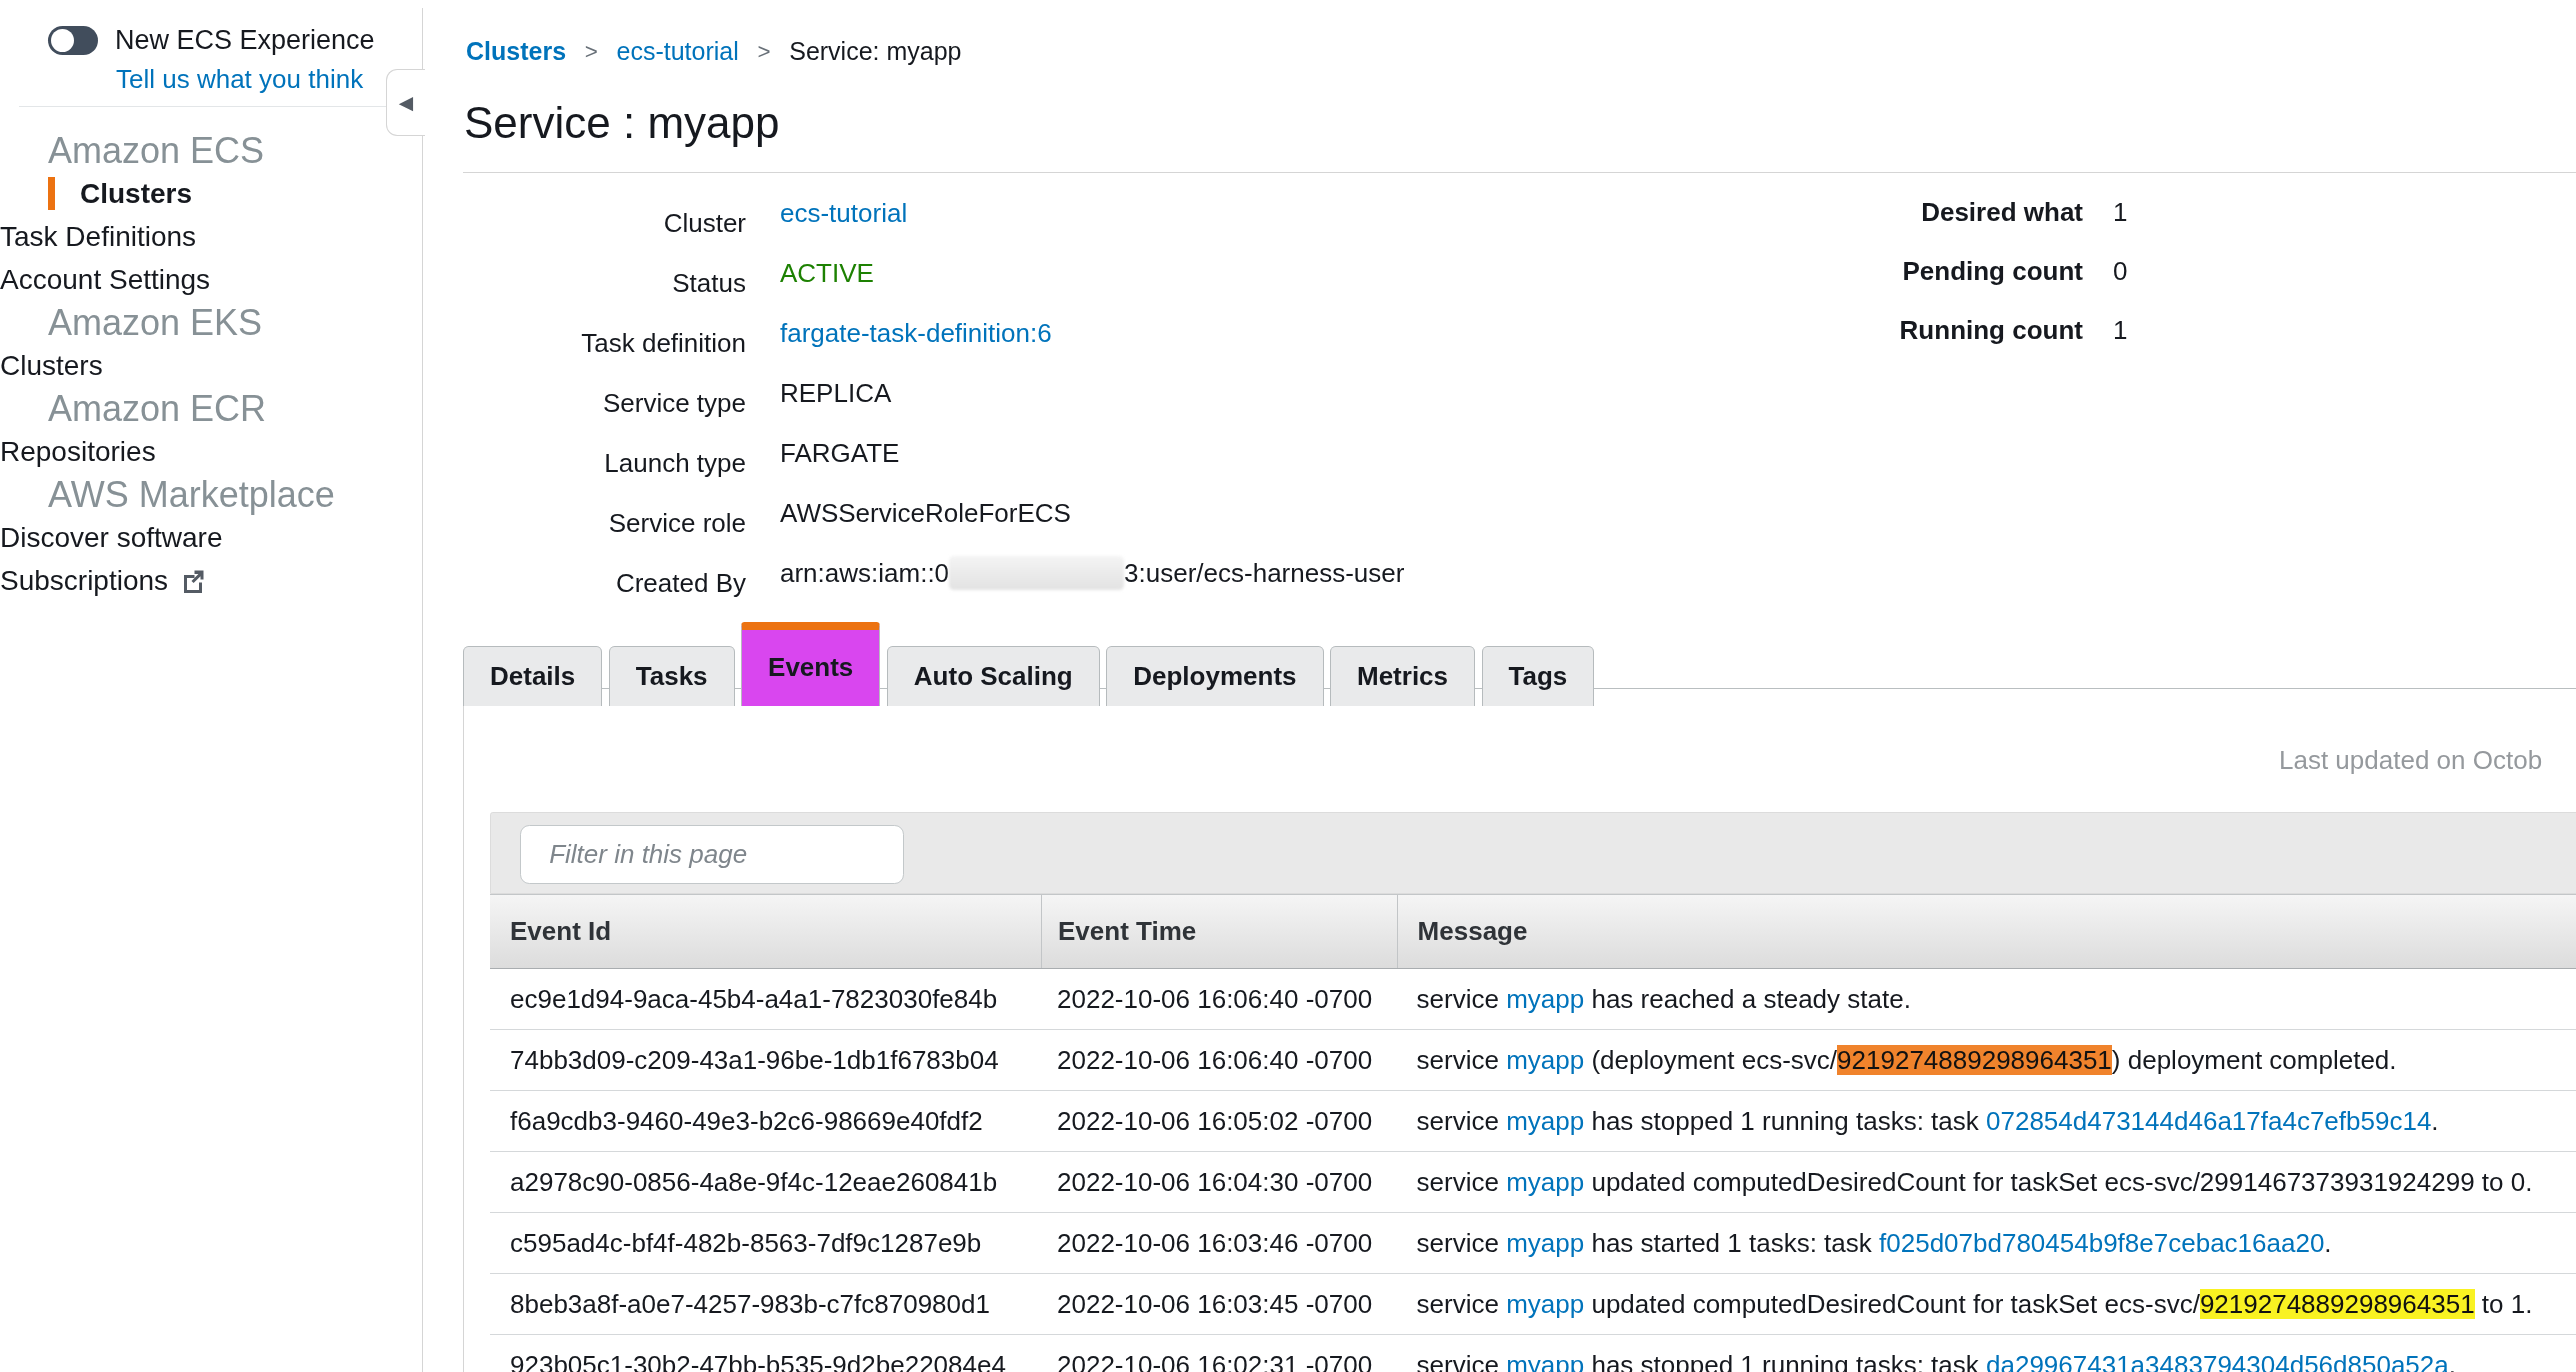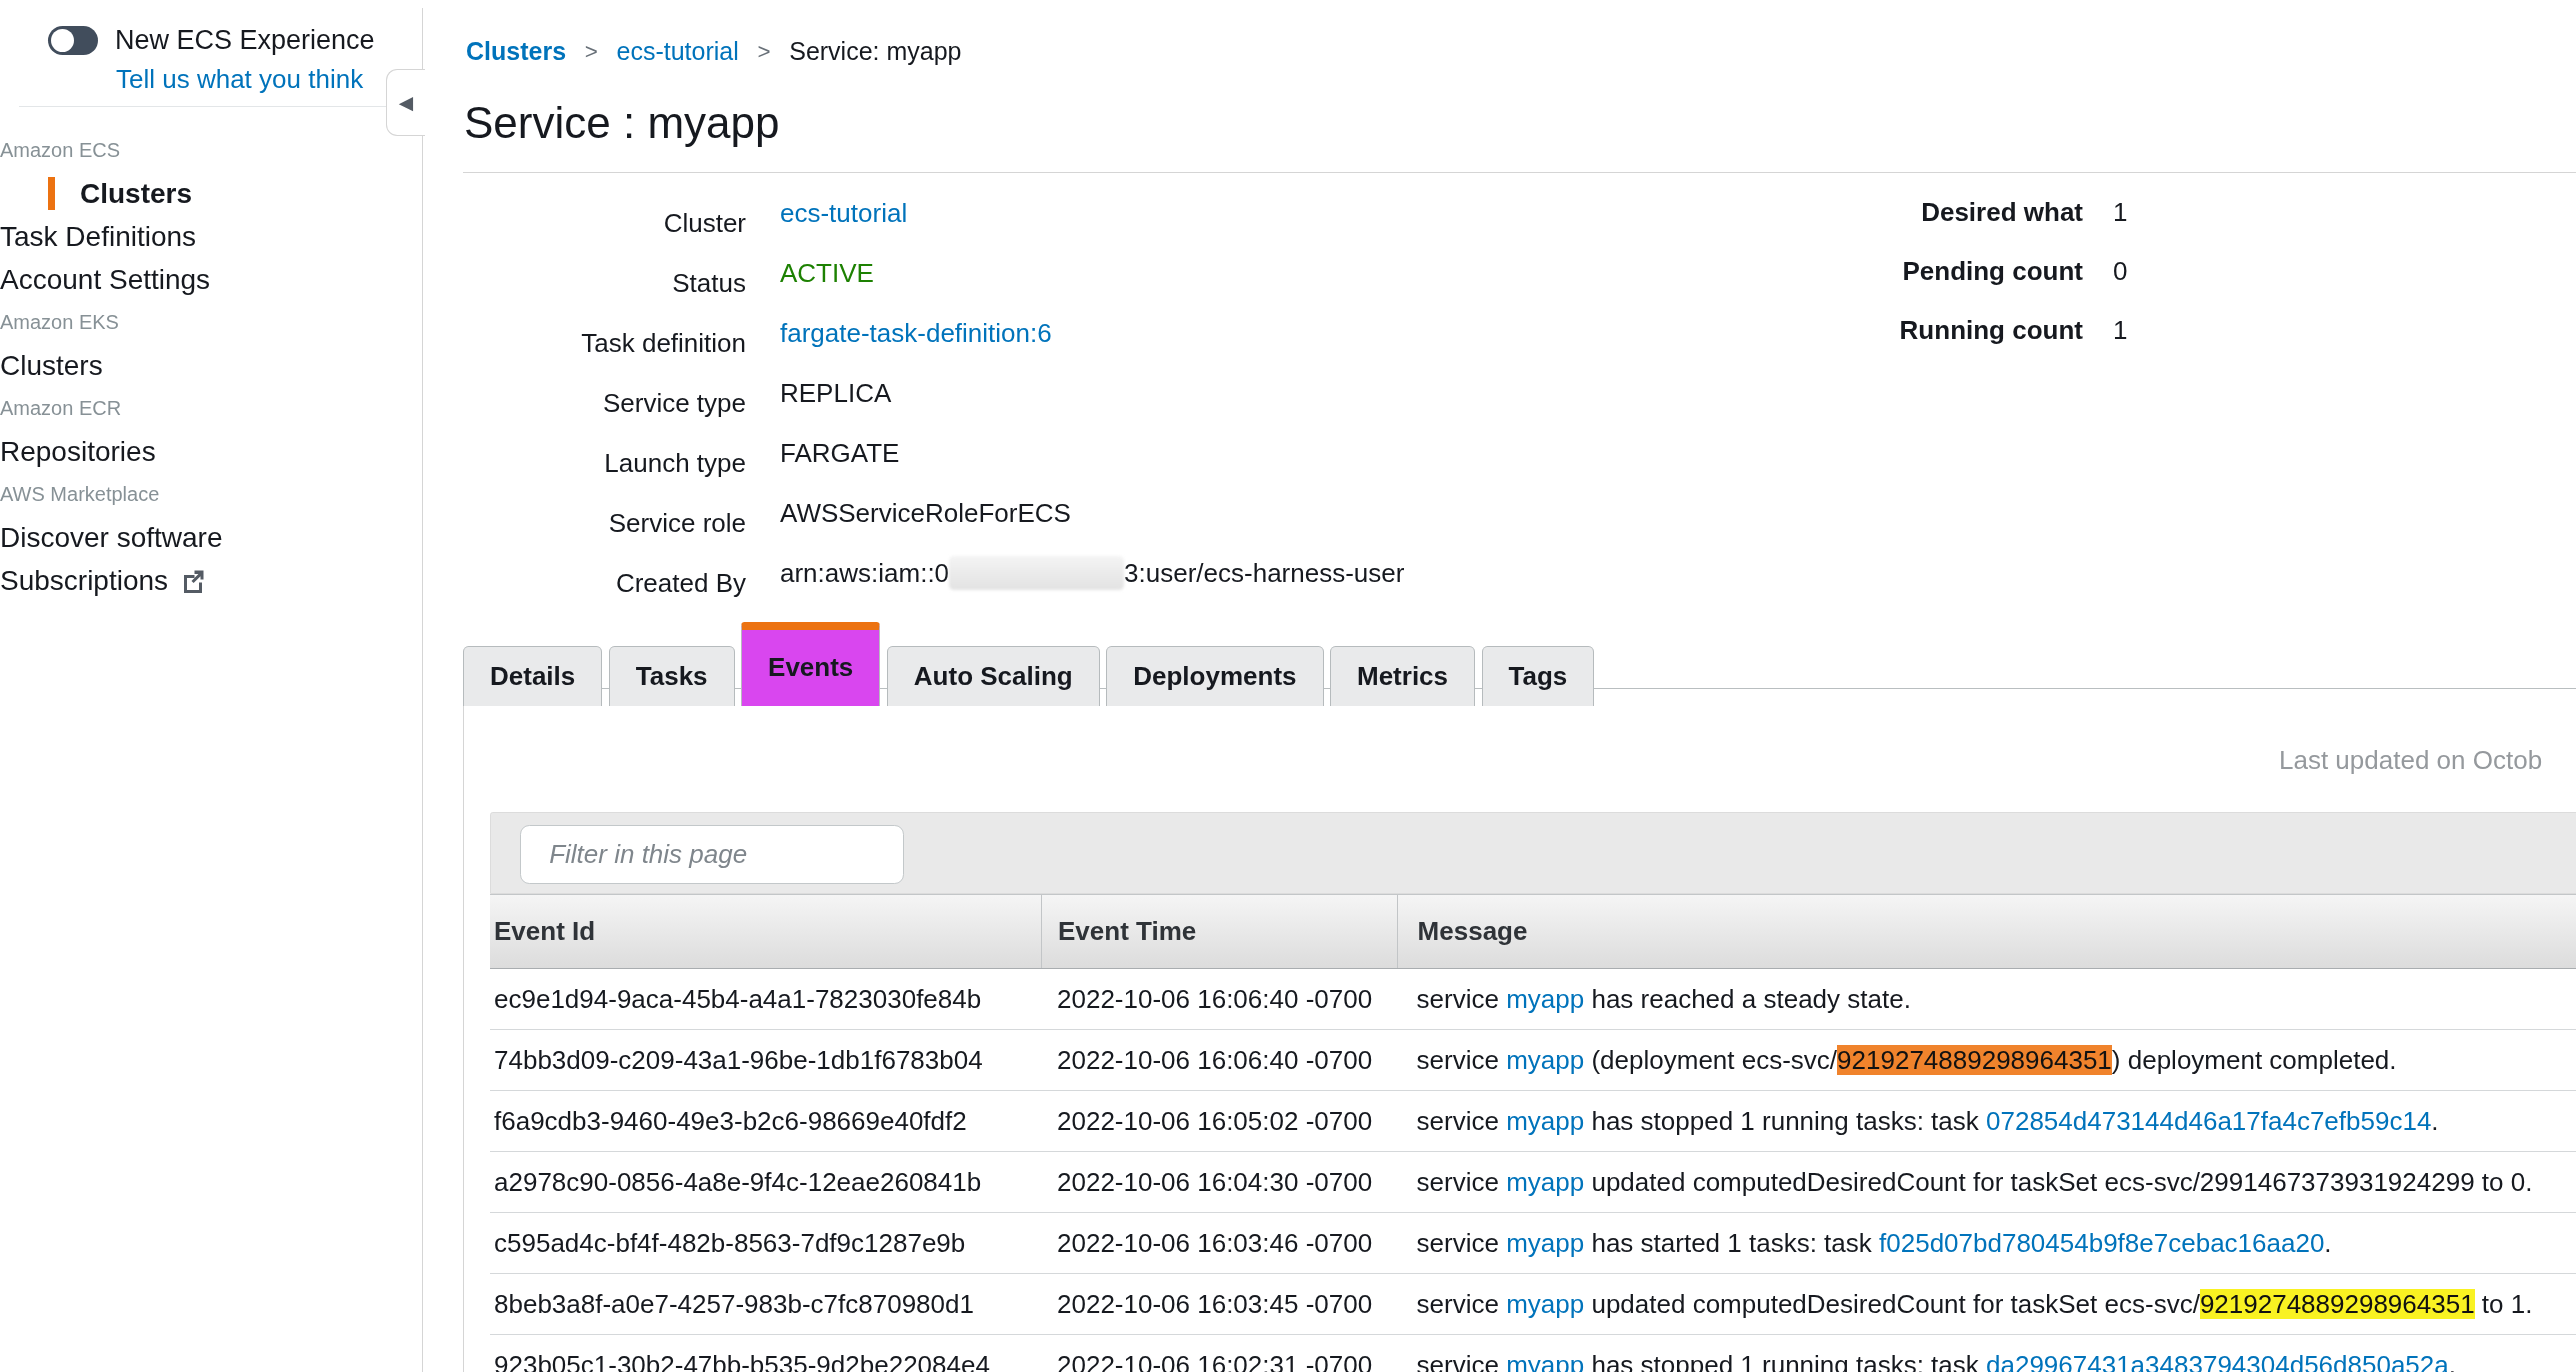--- a/index.html
+++ b/index.html
@@ -10,21 +10,21 @@
   #sidebar { position:absolute; left:0; top:8px; width:423px; height:1373px;
     background:#fff; border-right:1.9px solid #d5d5d5; }
   #toggle-row { position:absolute; left:48px; top:17px; display:flex; align-items:center; }
   #toggle-pill { width:50px; height:29px; border-radius:15px; background:#414d5c; position:relative; }
   #toggle-knob { position:absolute; left:2.8px; top:2.8px; width:23px; height:23px; border-radius:50%;
     background:#fff; }
   #toggle-label { margin-left:17px; font-size:27px; font-weight:500; }
   #feedback-link { position:absolute; left:116px; top:56px; font-size:26px; color:#0073bb; cursor:pointer; }
   #sidebar-divider { position:absolute; left:18.7px; top:98px; width:384px; border-top:1.9px solid #e3e6e8; }
   #sidebar-nav { position:absolute; left:0; top:121px; width:100%; }
-  .nav-header { height:43px; line-height:43px; font-size:20px; color:#879196; }
+  .nav-header { height:43px; line-height:43px; padding-left:48px; font-size:36px; color:#879196; }
   .nav-item { height:43px; line-height:43px; font-size:28px; color:#16191f;
     cursor:pointer; position:relative; display:flex; align-items:center; }
   .nav-item.active { font-weight:bold; padding-left:80px; }
   .nav-item.active::before { content:""; position:absolute; left:48px; top:4.7px; bottom:4.7px;
     width:6.5px; background:#ec7211; }
   .ext-icon { margin-left:13px; display:inline-flex; }
 
   
   #collapse-handle { position:absolute; left:386px; top:69px; width:39px; height:67px;
     background:#fff; border:1.9px solid #d5d5d5; border-right:none; border-radius:11.2px 0 0 11.2px;
@@ -75,21 +75,21 @@
     border:1.9px solid #c3c8ca; border-radius:9.3px; display:flex; align-items:center; padding:0 17px; }
   #filter-input { border:none; outline:none; flex:1; font-size:26px; font-style:italic; color:#444;
     font-family:"Liberation Sans", sans-serif; background:transparent; margin-left:11.2px; }
   #filter-input::placeholder { color:#7f868c; }
 
   
   #events-table { position:absolute; left:26px; top:205px; right:-9.3px; }
   #table-header { display:flex; height:75px; background:linear-gradient(180deg,#f5f5f5,#dcdcdc);
     border-top:0.9px solid #c3c6c8; border-bottom:1.9px solid #a9adb0; }
   .hcell { display:flex; align-items:center; font-weight:bold; font-size:26px; color:#2f3338; }
-  .col-id { width:551px; padding-left:4px; }
+  .col-id { width:551px; padding-left:20px; }
   .col-time { width:356px; padding-left:16px; border-left:0.9px solid #c2c5c7; }
   .col-msg { flex:1; padding-left:19.6px; border-left:0.9px solid #c2c5c7; }
   .trow { display:flex; height:61px; align-items:center; border-bottom:1.9px solid #d5d8da; font-size:26px; }
   .trow .col-time, .trow .col-msg { border-left:none; }
   .cell { white-space:nowrap; overflow:visible; }
   .seg-link { color:#0073bb; cursor:pointer; }
   .seg-hl-orange { background:#f0832c; color:#111; }
   .seg-hl-yellow { background:#f9f222; color:#111; }
 </style>
 </head>

